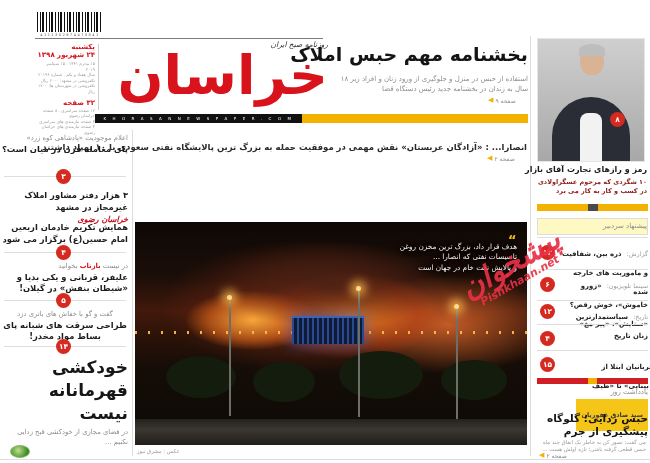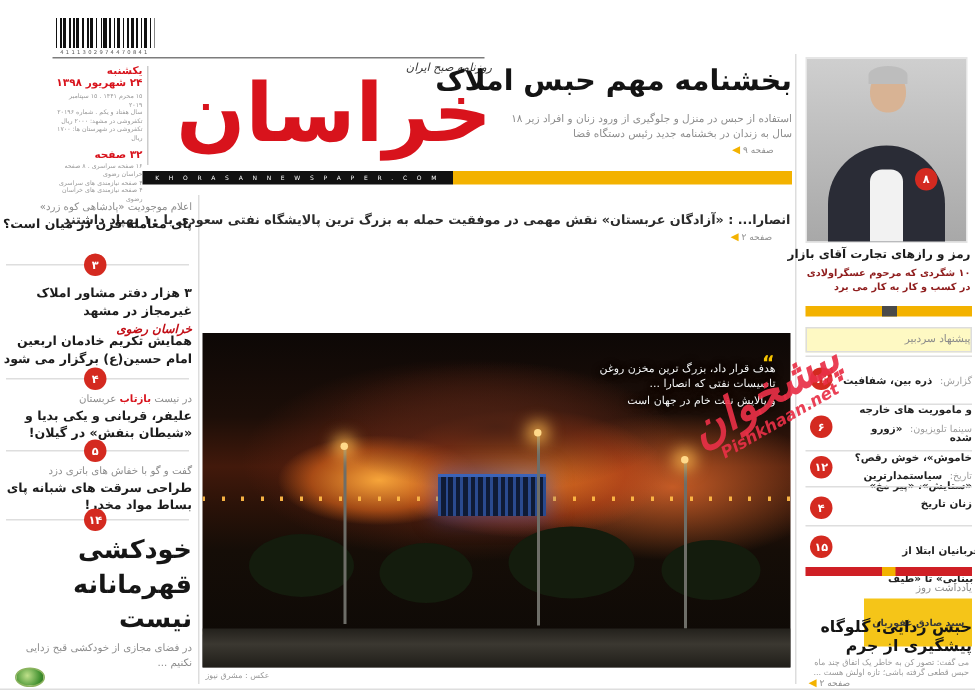--- a/index.html
+++ b/index.html
@@ -181,28 +181,28 @@
   <div class="abs rt" style="left:2px;top:222px;width:126px;">
     <div class="t">همایش تکریم خادمان اربعین امام حسین(ع) برگزار می شود</div>
   </div>
   <div class="abs sep" style="left:4px;top:252px;width:122px;"></div>
   <div class="abs badge" style="left:56px;top:245px;">۴</div>
 
   <div class="abs rt" style="left:2px;top:262px;width:126px;">
     <div class="k">
       <span>در نیست</span>
       <span class="hl-red">بازتاب</span>
-      <span>عربستان</span>
+      <span>بخوانید</span>
     </div>
     <div class="t">علیفر، قربانی و یکی بدیا و «شیطان بنفش» در گیلان!</div>
   </div>
   <div class="abs sep" style="left:4px;top:300px;width:122px;"></div>
   <div class="abs badge" style="left:56px;top:293px;">۵</div>
 
-  <div class="abs rt" style="left:2px;top:310px;width:126px;">
+  <div class="abs rt" style="left:2px;top:310px;width:126px;text-align:center;">
     <div class="k">گفت و گو با خفاش های باتری دزد</div>
     <div class="t">طراحی سرقت های شبانه پای بساط مواد مخدر!</div>
   </div>
   <div class="abs sep" style="left:4px;top:346px;width:122px;"></div>
   <div class="abs badge" style="left:56px;top:339px;">۱۴</div>
 
   <div class="abs rt" style="left:2px;top:356px;width:126px;">
     <div class="big-left">خودکشی قهرمانانه نیست</div>
     <div class="k" style="margin-top:3px;">در فضای مجازی از خودکشی قبح زدایی نکنیم ...</div>
   </div>

